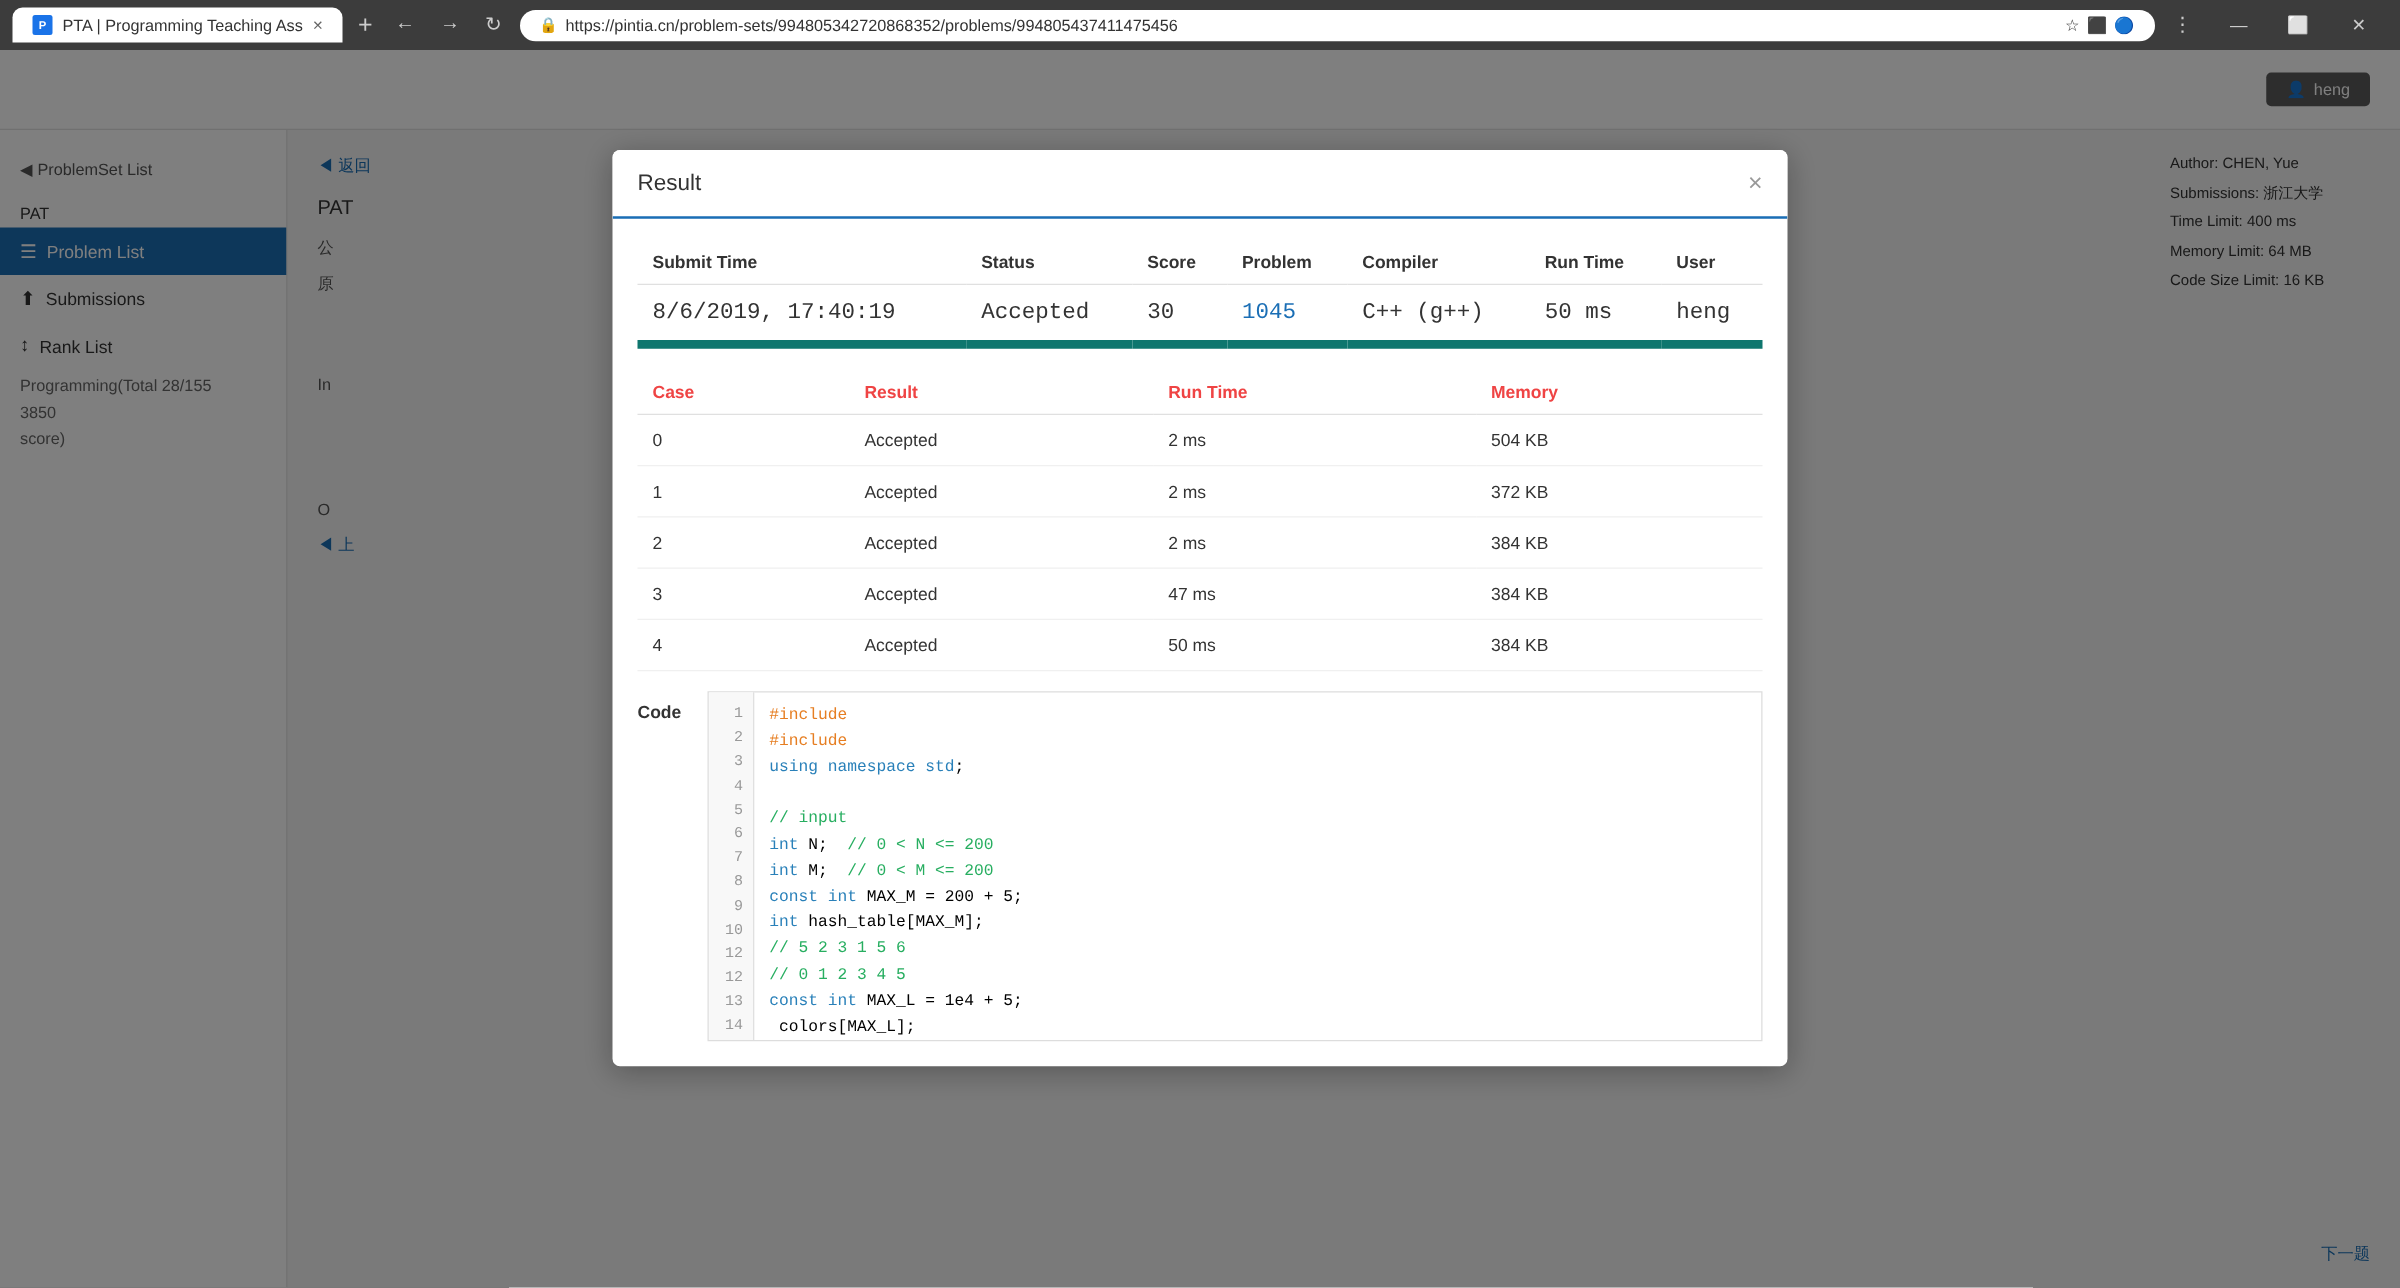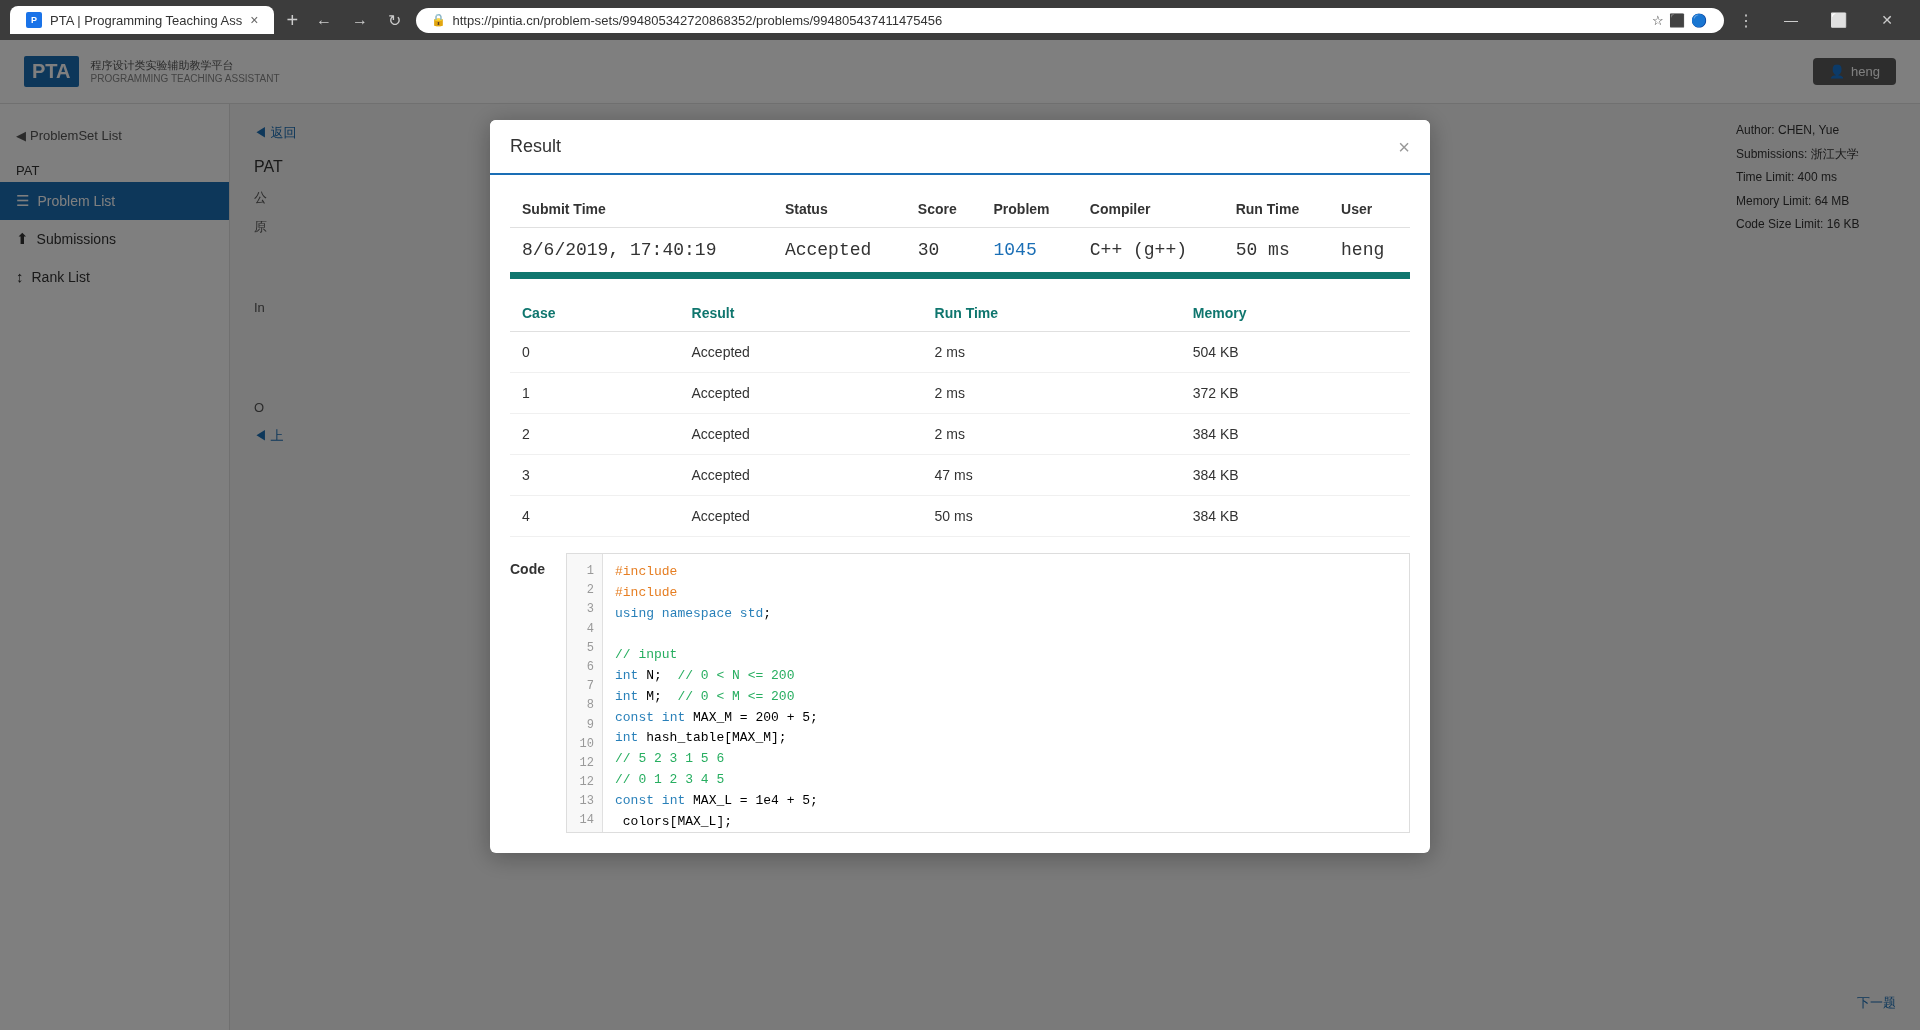--- a/index.html
+++ b/index.html
@@ -276,21 +276,21 @@
     
     .cases-table {
       width: 100%;
       border-collapse: collapse;
       margin: 8px 0 16px;
     }
     .cases-table th {
       text-align: left;
       padding: 10px 12px;
       font-weight: 600;
-      color: #0f766e;
+      color: #ef4444;
       font-size: 14px;
       border-bottom: 1px solid #e0e0e0;
     }
     .cases-table td {
       padding: 12px 12px;
       font-size: 14px;
       border-bottom: 1px solid #f0f0f0;
       color: #333;
     }
 
@@ -416,29 +416,20 @@
   <div class="window-controls">
     <div class="win-btn">—</div>
     <div class="win-btn">⬜</div>
     <div class="win-btn">✕</div>
   </div>
 </div>
 
 <div class="page">
 
   <div class="top-nav">
-    <div class="pta-logo">
-      <div class="pta-logo-box">
-        <span>PTA</span>
-      </div>
-      <div class="pta-logo-text">
-        <div>程序设计类实验辅助教学平台</div>
-        <div style="font-size:10px; color:#888;">PROGRAMMING TEACHING ASSISTANT</div>
-      </div>
-    </div>
     <div class="nav-spacer"></div>
     <div class="nav-user">
       <span>👤</span>
       <span>heng</span>
     </div>
   </div>
 
   <div class="main-layout">
 
     <div class="sidebar">
@@ -451,20 +442,25 @@
         <span class="si-icon">☰</span>
         <span>Problem List</span>
       </div>
       <div class="sidebar-item">
         <span class="si-icon">⬆</span>
         <span>Submissions</span>
       </div>
       <div class="sidebar-item">
         <span class="si-icon">↕</span>
         <span>Rank List</span>
+      </div>
+      <div class="sidebar-score">
+        <div>Programming(Total 28/155</div>
+        <div>3850</div>
+        <div>score)</div>
       </div>
     </div>
 
     <div class="content">
       <div class="page-breadcrumb">
         <span>◀ 返回</span>
       </div>
       <div class="page-header">PAT</div>
       <div class="page-text">公</div>
       <div class="page-text">原</div>

